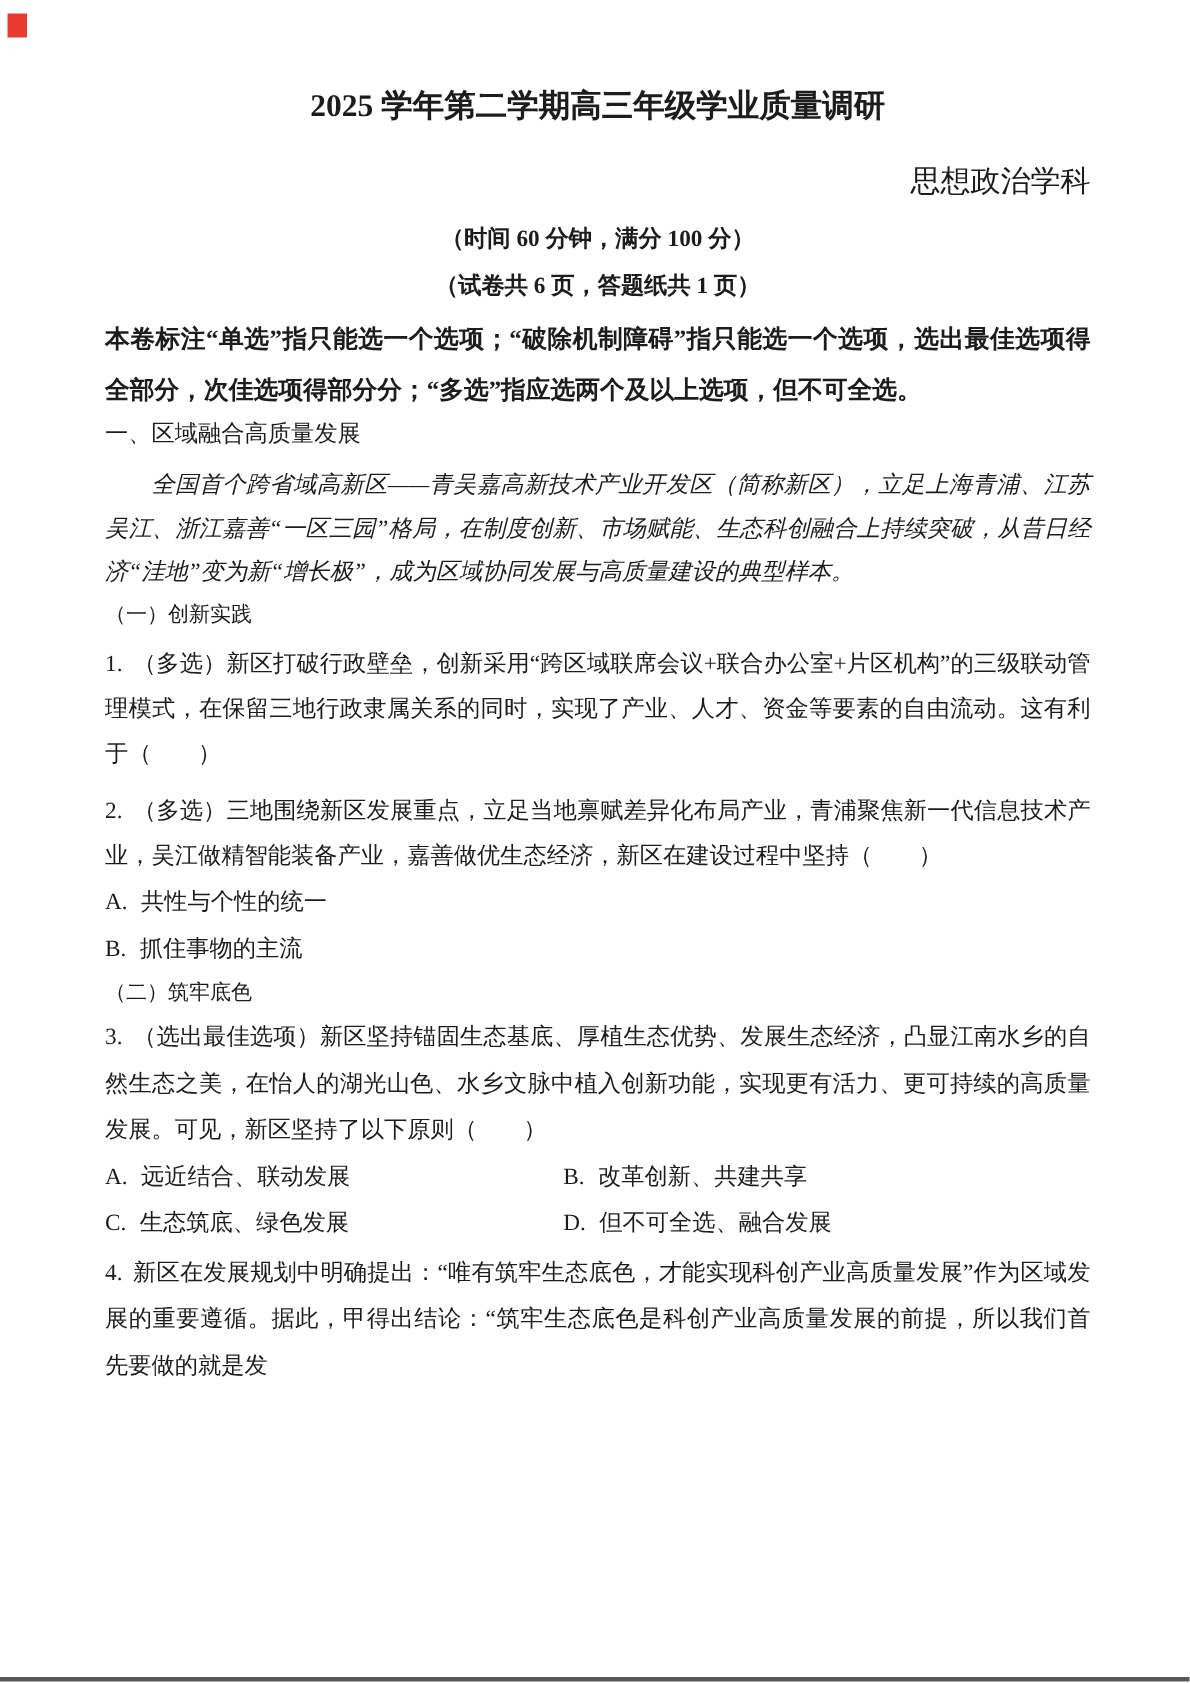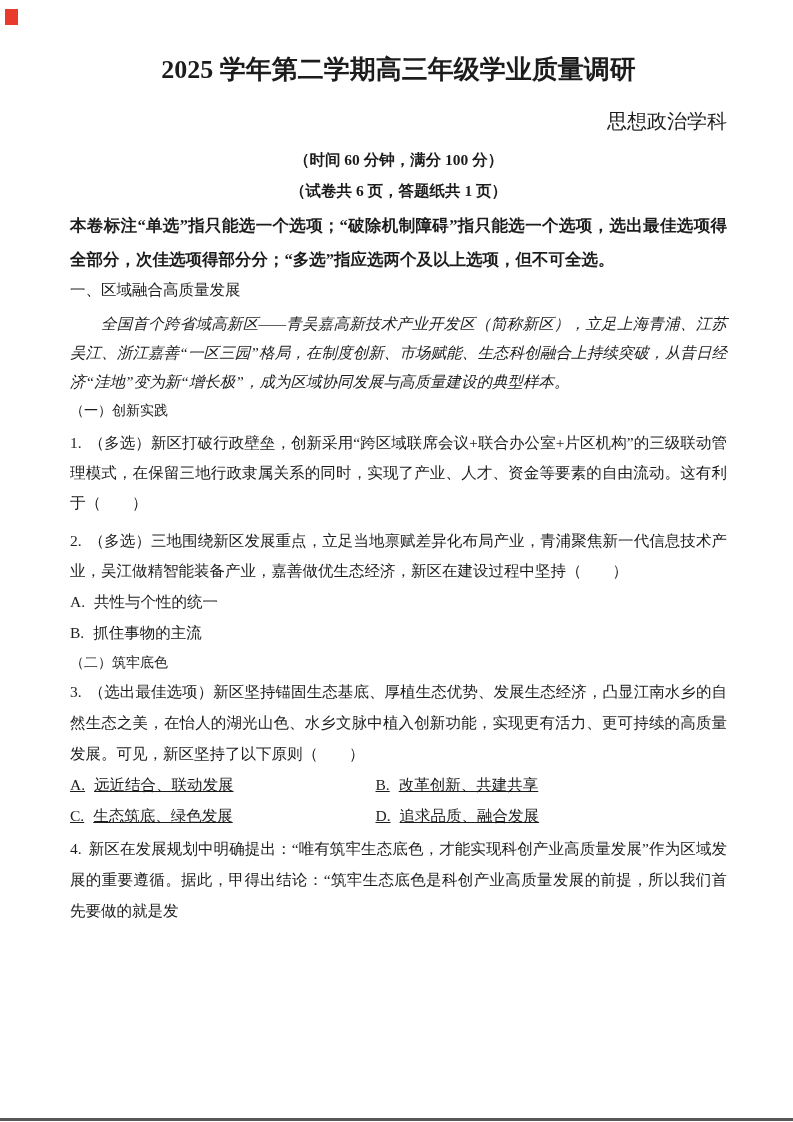--- a/index.html
+++ b/index.html
@@ -13,21 +13,21 @@
   }
   .page { position: relative; width: 793px; height: 1122px; }
   .red-marker {
     position: absolute; left: 5px; top: 9px;
     width: 13px; height: 16px;
     background: #e93a2e;
   }
   .content { padding: 56px 66px 0 70px; }
 
   .title {
-    font-size: 26px; line-height: 28px; font-weight: bold;
+    font-size: 21px; line-height: 28px; font-weight: bold;
     text-align: center; margin: 0 0 24px 0;
   }
   .subject {
     font-size: 20px; line-height: 26px; font-weight: normal;
     text-align: right; margin: 0 0 16px 0;
   }
   .meta {
     font-size: 15.5px; line-height: 20px; font-weight: bold;
     text-align: center; margin: 0 0 11px 0;
   }
@@ -66,21 +66,21 @@
     font-size: 15.5px; line-height: 30px;
   }
   .opt-label { margin-right: 9px; }
   #q2 { margin-top: 8px; }
   #q2 .opt { line-height: 31px; }
   #q3 .stem { line-height: 31px; }
   #q3 .options {
     display: grid;
     grid-template-columns: 46.5% 1fr;
   }
-  #q3 .opt { line-height: 31px; text-decoration: underline; }
+  #q3 .opt { line-height: 31px; }
   #q4 { margin-top: 2px; }
   #q4 .stem { line-height: 31px; }
 
   .bottom-edge {
     position: absolute; left: 0; bottom: 1px;
     width: 100%; height: 3px;
     background: #585858;
   }
 </style>
 </head>
@@ -117,21 +117,21 @@
     </div>
 
     <div class="subsection second">（二）筑牢底色</div>
 
     <div class="question" id="q3">
       <p class="stem"><span class="q-number">3.</span><span>（选出最佳选项）新区坚持锚固生态基底、厚植生态优势、发展生态经济，凸显江南水乡的自然生态之美，在怡人的湖光山色、水乡文脉中植入创新功能，实现更有活力、更可持续的高质量发展。可见，新区坚持了以下原则（　　）</span></p>
       <div class="options">
         <div class="opt"><span class="opt-label">A.</span><span>远近结合、联动发展</span></div>
         <div class="opt"><span class="opt-label">B.</span><span>改革创新、共建共享</span></div>
         <div class="opt"><span class="opt-label">C.</span><span>生态筑底、绿色发展</span></div>
-        <div class="opt"><span class="opt-label">D.</span><span>追求品质、融合发展</span></div>
+        <div class="opt"><span class="opt-label">D.</span><span>但不可全选、融合发展</span></div>
       </div>
     </div>
 
     <div class="question" id="q4">
       <p class="stem"><span class="q-number">4.</span><span>新区在发展规划中明确提出：“唯有筑牢生态底色，才能实现科创产业高质量发展”作为区域发展的重要遵循。据此，甲得出结论：“筑牢生态底色是科创产业高质量发展的前提，所以我们首先要做的就是发</span></p>
     </div>
 
   </div>
 
   <div class="bottom-edge"></div>

